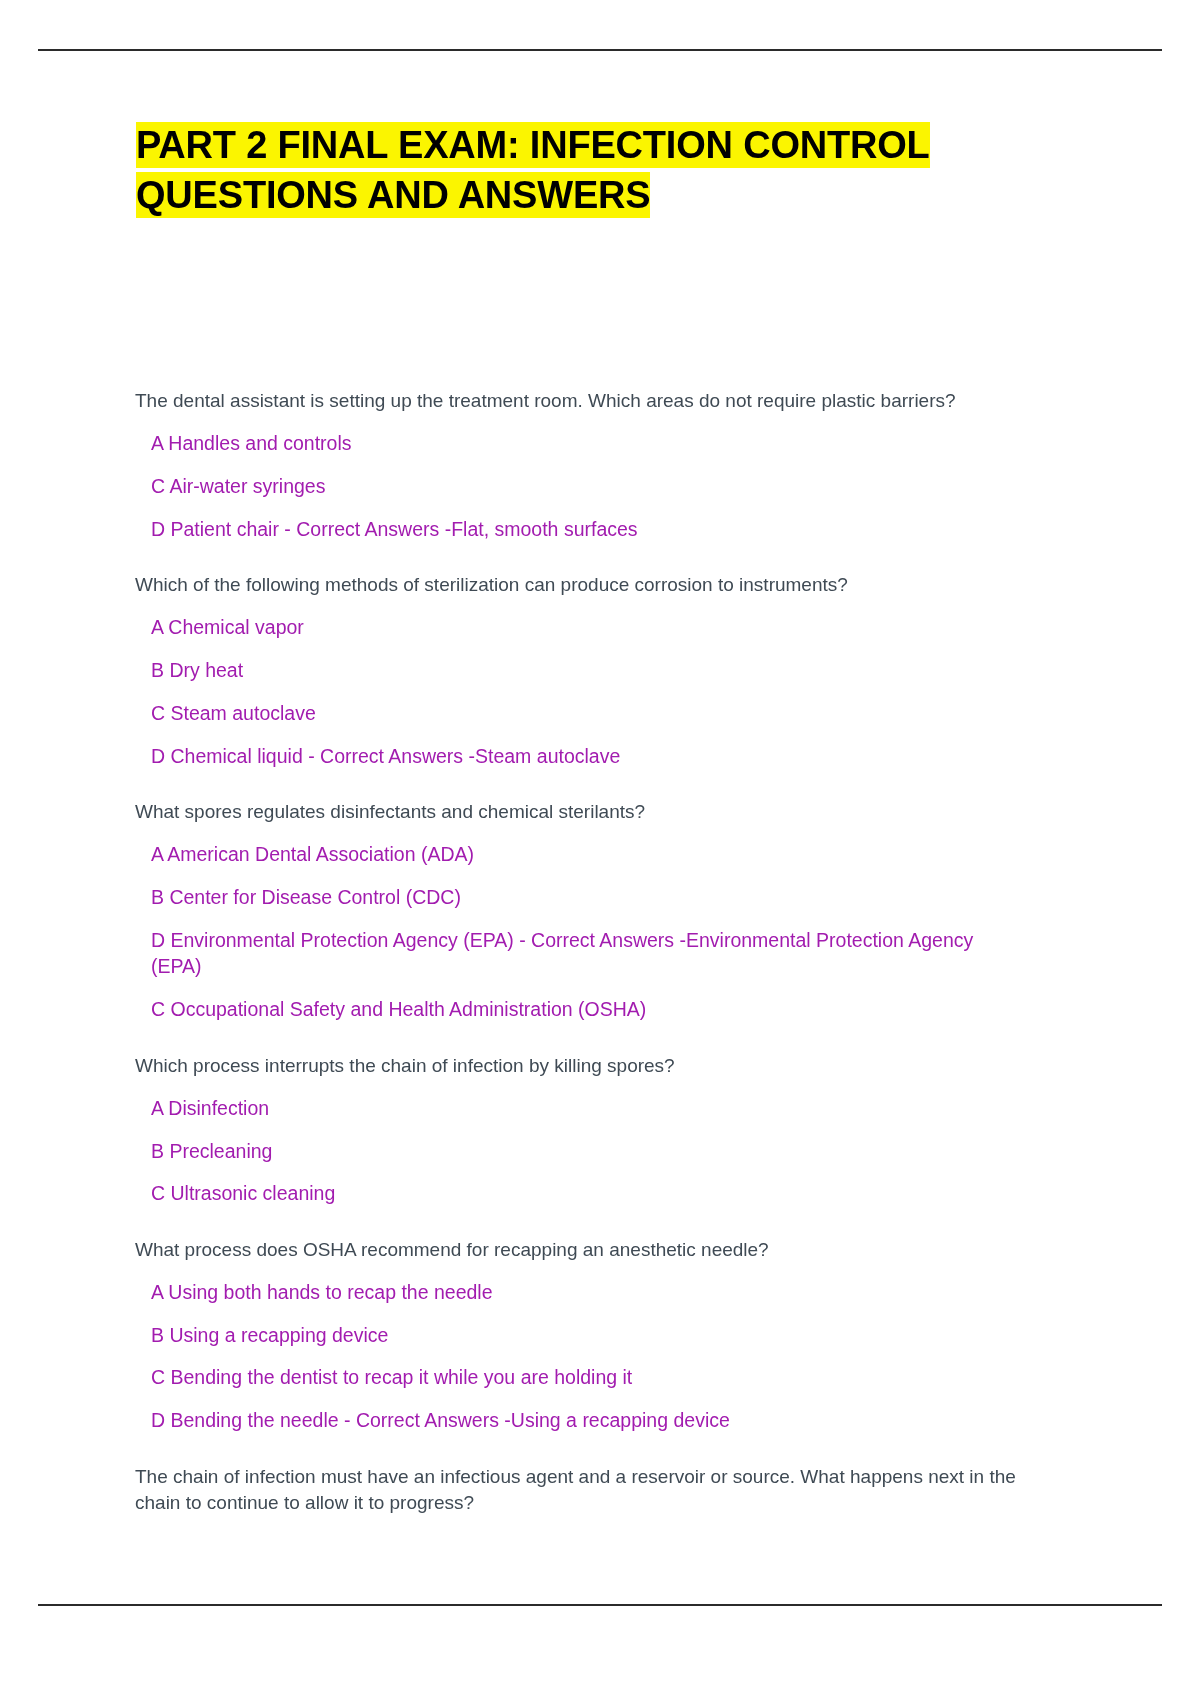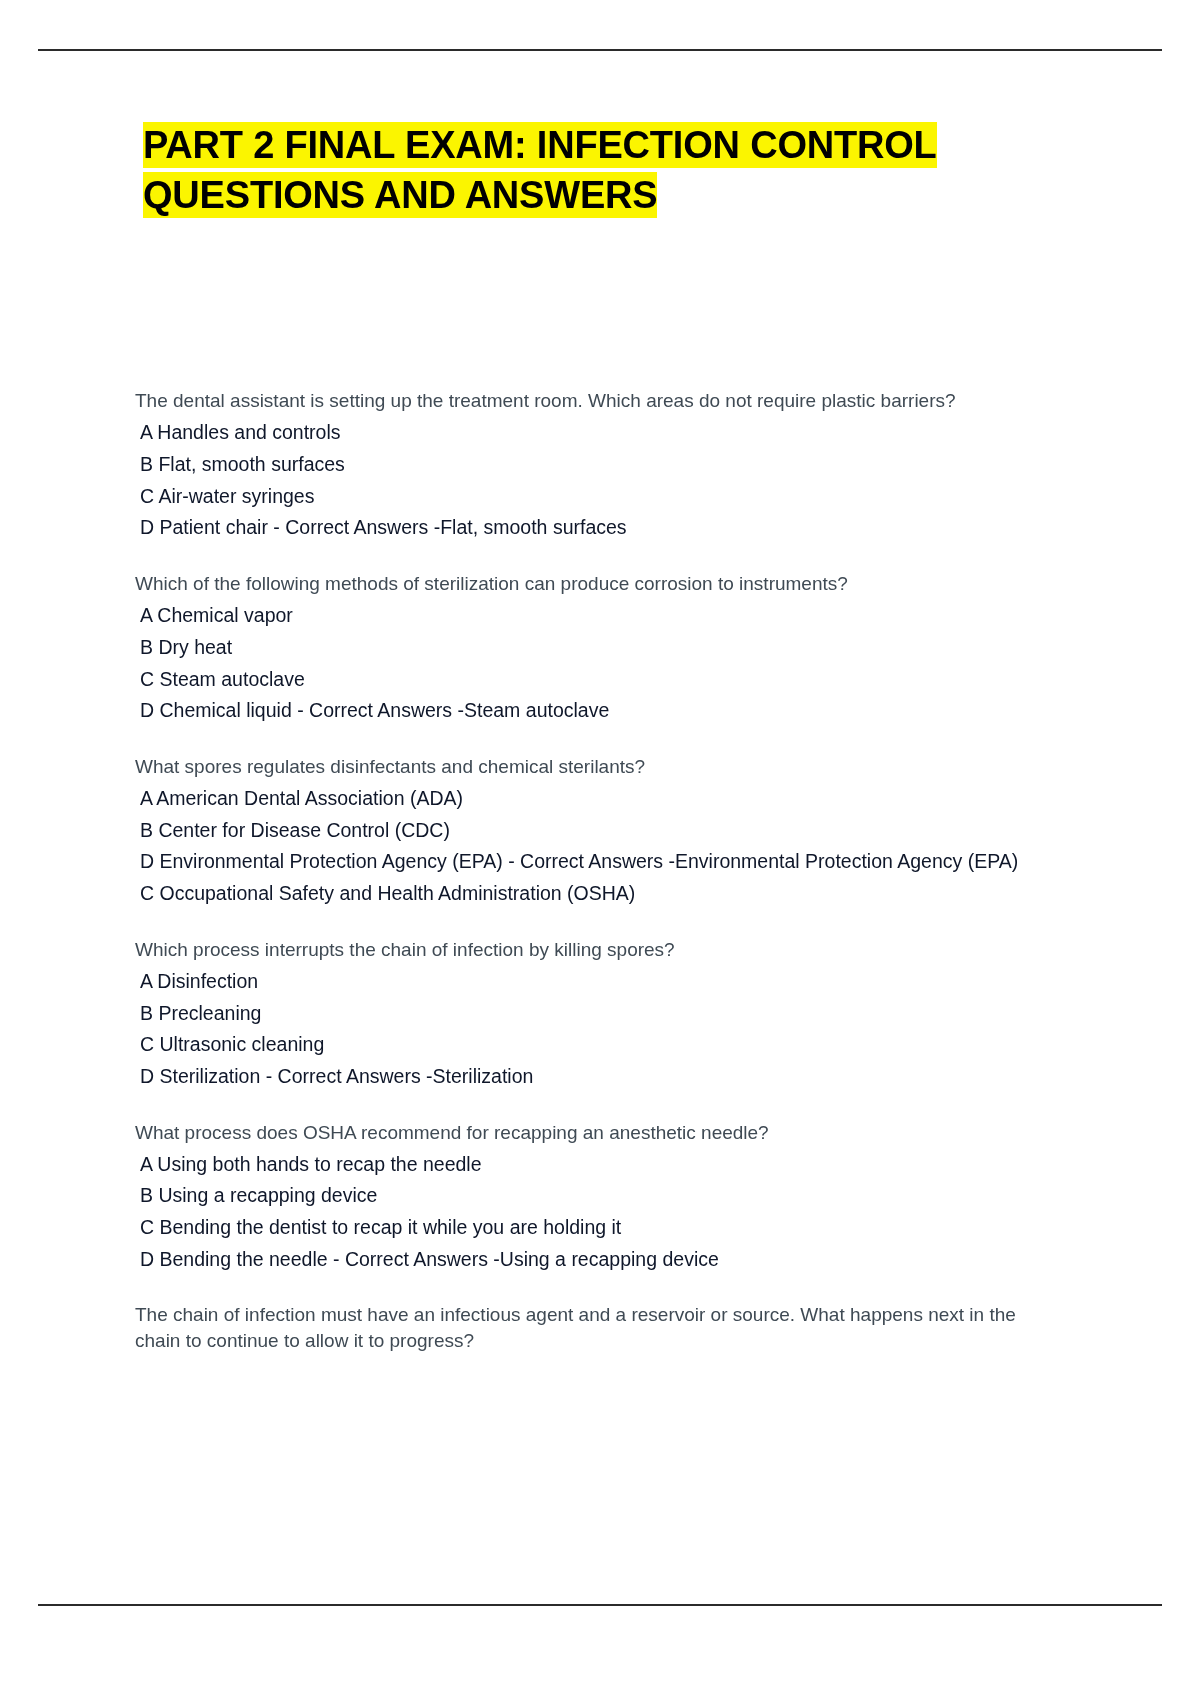--- a/index.html
+++ b/index.html
@@ -37,21 +37,21 @@
     left: 135px;
     top: 120px;
     width: 890px;
   }
 
   .doc-title {
     font-size: 38px;
     font-weight: bold;
     line-height: 1.32;
     color: #000000;
-    margin: 0 0 0 8px;
+    margin: 0 0 0 1px;
     letter-spacing: -0.2px;
   }
   .doc-title .hl {
     background: #fbf500;
     padding: 2px 0;
     box-decoration-break: clone;
     -webkit-box-decoration-break: clone;
   }
 
   .qa-block {
@@ -60,22 +60,22 @@
   .spacer-after-title { height: 168px; }
 
   .qa {
     margin-bottom: 30px;
   }
   .qa:last-child { margin-bottom: 0; margin-top: 24px; }
 
   .line {
     font-size: 19.5px;
     line-height: 1.37;
-    color: #0f172a;
-    margin: 5px;
+    color: #a21caf;
+    margin: 16px;
     padding: 0;
   }
   .question {
     font-size: 19px;
     line-height: 1.37;
     color: #3f4a54;
     margin: 0 0 0 0;
   }
 </style>
 </head>
@@ -89,21 +89,20 @@
 
     <h1 class="doc-title"><span class="hl">PART 2 FINAL EXAM: INFECTION CONTROL QUESTIONS AND ANSWERS</span></h1>
 
     <div class="spacer-after-title"></div>
 
     <div class="qa-block">
 
       <div class="qa">
         <p class="question">The dental assistant is setting up the treatment room. Which areas do not require plastic barriers?</p>
         <p class="line">A Handles and controls</p>
-        <p class="line">B Flat, smooth surfaces</p>
         <p class="line">C Air-water syringes</p>
         <p class="line">D Patient chair - Correct Answers -Flat, smooth surfaces</p>
       </div>
 
       <div class="qa">
         <p class="question">Which of the following methods of sterilization can produce corrosion to instruments?</p>
         <p class="line">A Chemical vapor</p>
         <p class="line">B Dry heat</p>
         <p class="line">C Steam autoclave</p>
         <p class="line">D Chemical liquid - Correct Answers -Steam autoclave</p>
@@ -115,21 +114,20 @@
         <p class="line">B Center for Disease Control (CDC)</p>
         <p class="line">D Environmental Protection Agency (EPA) - Correct Answers -Environmental Protection Agency (EPA)</p>
         <p class="line">C Occupational Safety and Health Administration (OSHA)</p>
       </div>
 
       <div class="qa">
         <p class="question">Which process interrupts the chain of infection by killing spores?</p>
         <p class="line">A Disinfection</p>
         <p class="line">B Precleaning</p>
         <p class="line">C Ultrasonic cleaning</p>
-        <p class="line">D Sterilization - Correct Answers -Sterilization</p>
       </div>
 
       <div class="qa">
         <p class="question">What process does OSHA recommend for recapping an anesthetic needle?</p>
         <p class="line">A Using both hands to recap the needle</p>
         <p class="line">B Using a recapping device</p>
         <p class="line">C Bending the dentist to recap it while you are holding it</p>
         <p class="line">D Bending the needle - Correct Answers -Using a recapping device</p>
       </div>
 

